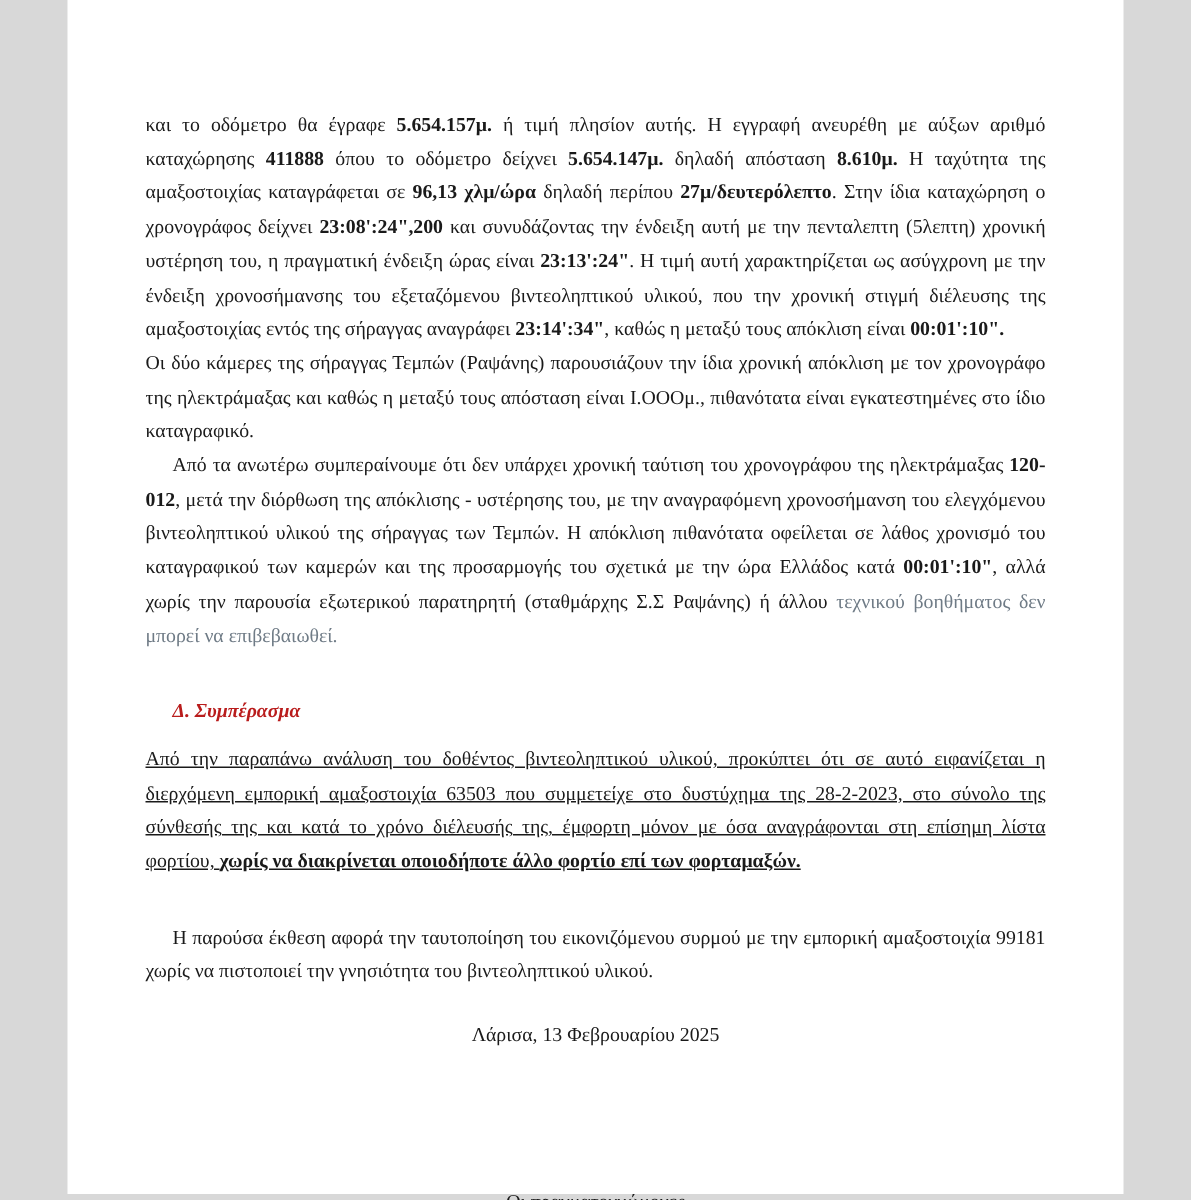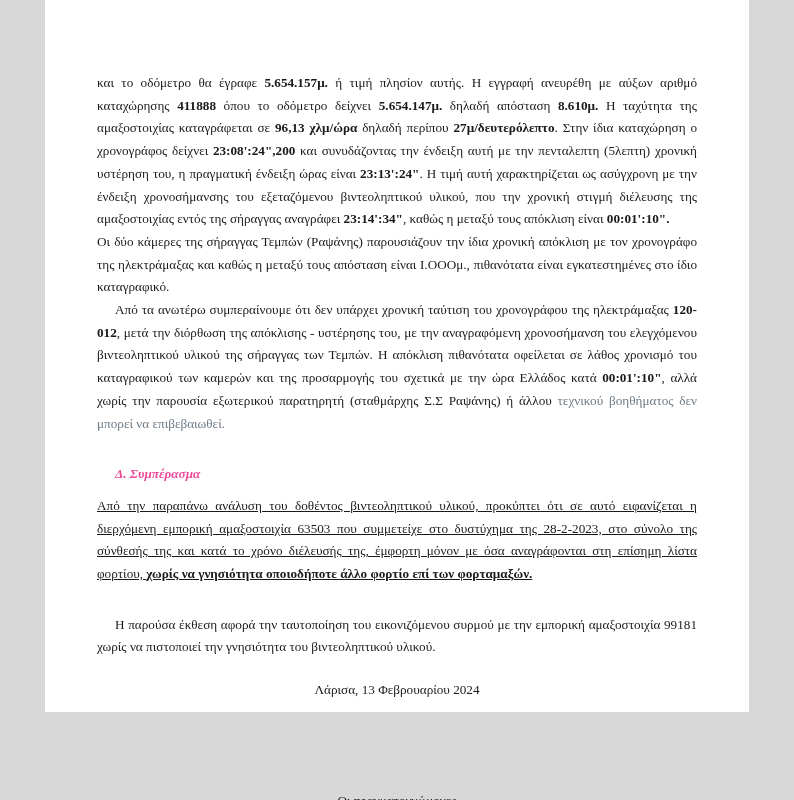--- a/index.html
+++ b/index.html
@@ -11,21 +11,21 @@
     width: 794px;
     height: 800px;
     overflow: hidden;
     font-family: "Liberation Serif", serif;
   }
   .page {
     position: absolute;
     left: 45px;
     top: 0;
     width: 704px;
-    height: 712px;
+    height: 796px;
     background: #ffffff;
     box-sizing: border-box;
     padding: 72px 52px 0 52px;
   }
   .doc-body {
     font-family: "Liberation Serif", serif;
     font-size: 13.2px;
     color: #1a1a1a;
     line-height: 1.72;
     text-align: justify;
@@ -41,21 +41,21 @@
     text-indent: 18px;
   }
   b, .b { font-weight: bold; }
   .gap-sm { height: 9px; }
   .gap-md { height: 20px; }
   .gap-lg { height: 28px; }
   .section-title {
     font-style: italic;
     font-weight: bold;
     text-indent: 18px;
-    color: #ec4899;
+    color: #b91c1c;
     font-size: 13.2px;
   }
   .underline-block {
     text-decoration: underline;
     text-indent: 0;
   }
   .underline-block b { font-weight: bold; }
   .right-ish {
     text-align: center;
     text-indent: 0;
@@ -92,35 +92,35 @@
     </p>
 
     <div class="gap-lg"></div>
 
     <p class="section-title">Δ. Συμπέρασμα</p>
 
     <div class="gap-sm"></div>
 
     <p class="para underline-block">
       <span>
-        Από την παραπάνω ανάλυση του δοθέντος βιντεοληπτικού υλικού, προκύπτει ότι σε αυτό ειφανίζεται η διερχόμενη εμπορική αμαξοστοιχία 63503 που συμμετείχε στο δυστύχημα της 28-2-2023, στο σύνολο της σύνθεσής της και κατά το χρόνο διέλευσής της, έμφορτη μόνον με όσα αναγράφονται στη επίσημη λίστα φορτίου, <b>χωρίς να γνησιότητα οποιοδήποτε άλλο φορτίο επί των φορταμαξών.</b>
+        Από την παραπάνω ανάλυση του δοθέντος βιντεοληπτικού υλικού, προκύπτει ότι σε αυτό ειφανίζεται η διερχόμενη εμπορική αμαξοστοιχία 63503 που συμμετείχε στο δυστύχημα της 28-2-2023, στο σύνολο της σύνθεσής της και κατά το χρόνο διέλευσής της, έμφορτη μόνον με όσα αναγράφονται στη επίσημη λίστα φορτίου, <b>χωρίς να διακρίνεται οποιοδήποτε άλλο φορτίο επί των φορταμαξών.</b>
       </span>
     </p>
 
     <div class="gap-lg"></div>
 
     <p class="para indent">
       <span>
         Η παρούσα έκθεση αφορά την ταυτοποίηση του εικονιζόμενου συρμού με την εμπορική αμαξοστοιχία 99181 χωρίς να πιστοποιεί την γνησιότητα του βιντεοληπτικού υλικού.
       </span>
     </p>
 
     <div class="gap-md"></div>
 
-    <p class="right-ish">Λάρισα, 13 Φεβρουαρίου 2024</p>
+    <p class="right-ish">Λάρισα, 13 Φεβρουαρίου 2025</p>
 
     <div class="gap-lg"></div>
     <div class="gap-md"></div>
 
     <p class="sig-line">Οι πραγματογνώμονες</p>
 
   </div>
 </div>
 
 </body></html>

